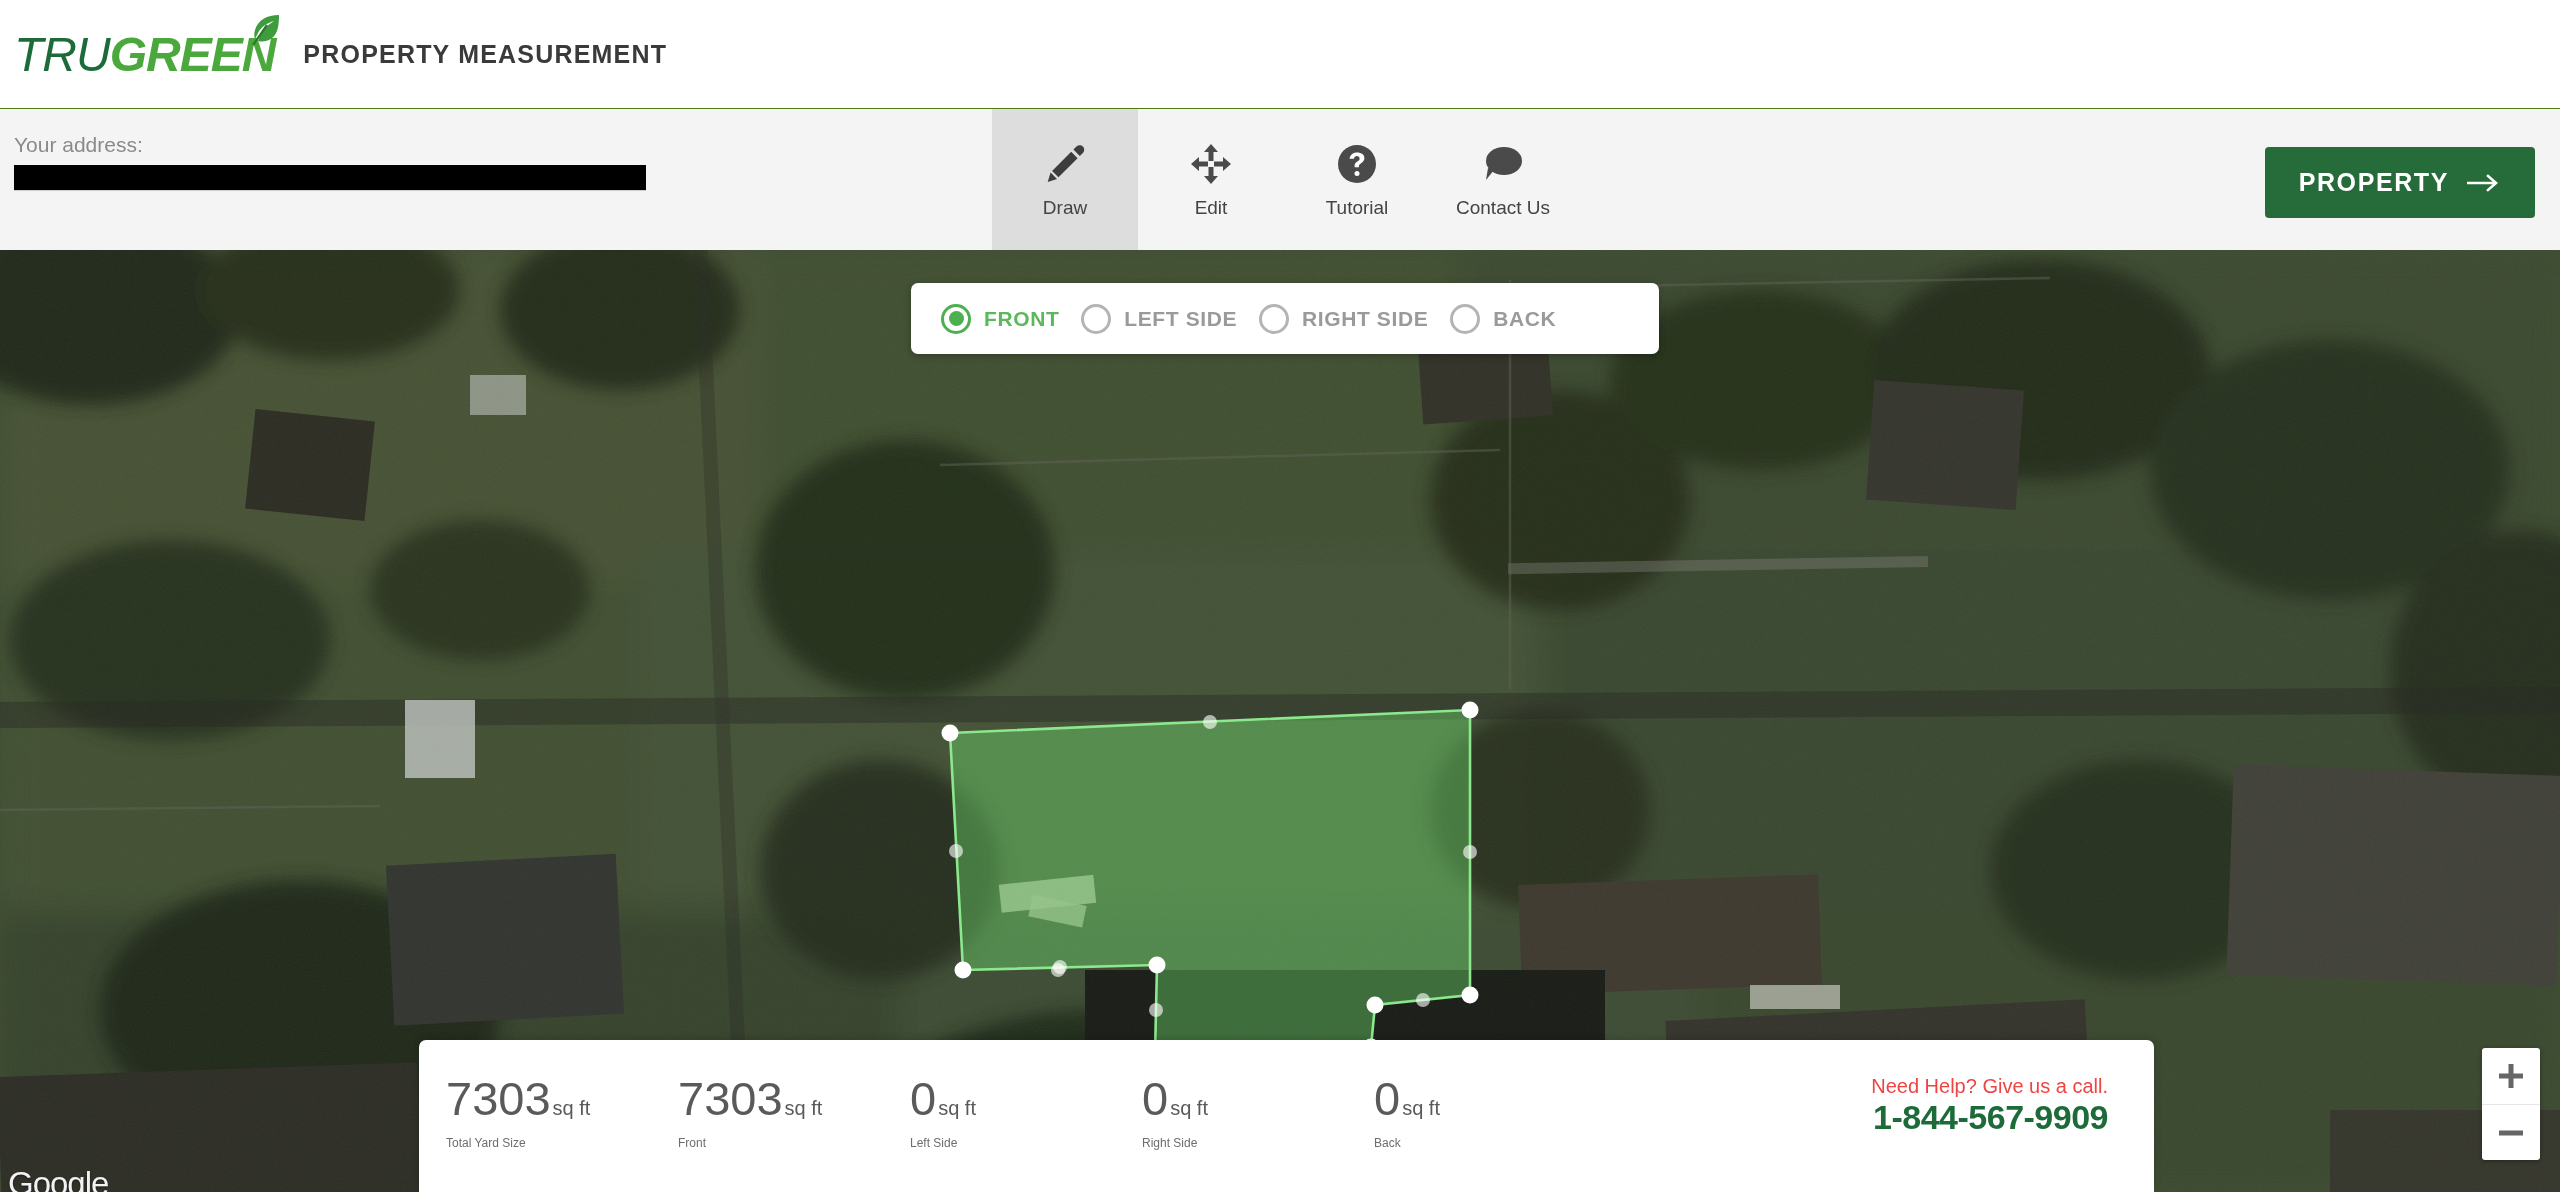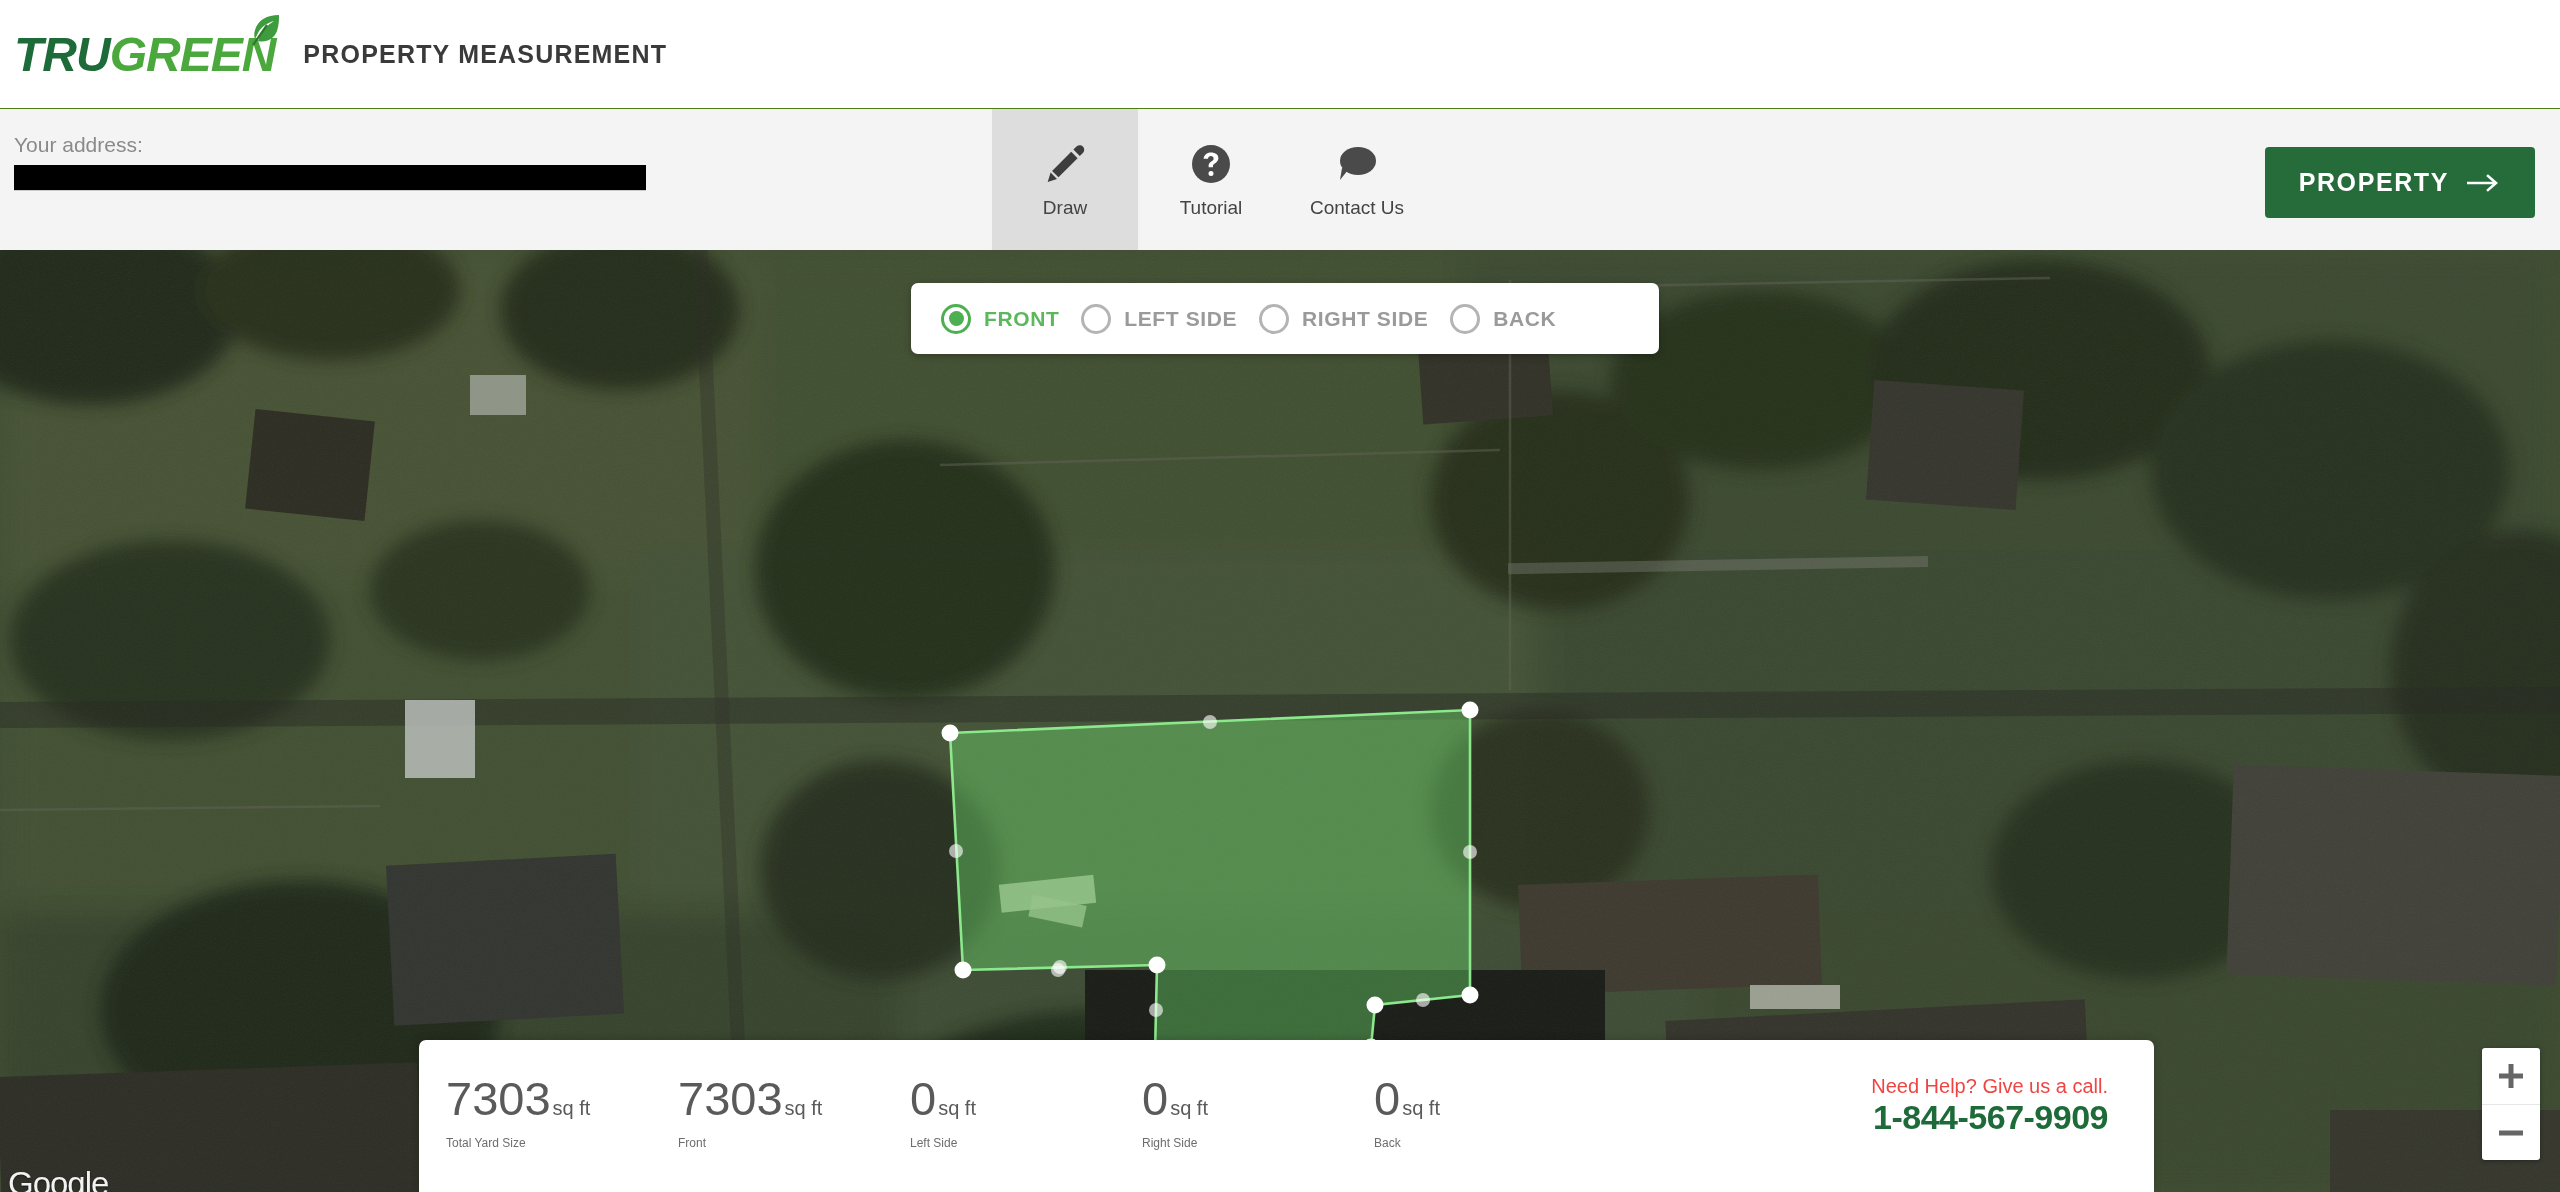--- a/index.html
+++ b/index.html
@@ -23,21 +23,21 @@
     padding-left: 14px;
   }
   .logo-wrap {
     display: flex;
     align-items: baseline;
     position: relative;
   }
   .logo-tru {
     font-family: "Liberation Sans", sans-serif;
     font-size: 48px;
-    font-weight: 700;
+    font-weight: 400;
     font-style: italic;
     color: #1e6b3a;
     letter-spacing: -1px;
   }
   .logo-green {
     font-family: "Liberation Sans", sans-serif;
     font-size: 48px;
     font-weight: 800;
     font-style: italic;
     color: #4aa83d;
@@ -315,20 +315,31 @@
       <span class="tool-icon">
         <svg width="44" height="44" viewBox="0 0 44 44">
           <path d="M33.5 4.5c1.8-1.8 4.6-1.8 6.4 0 1.8 1.8 1.8 4.6 0 6.4l-3.1 3.1-6.4-6.4 3.1-3.1z" fill="#3d3d3d"></path>
           <path d="M28.2 9.8l6.4 6.4L15.5 35.3l-6.4-6.4L28.2 9.8z" fill="#3d3d3d"></path>
           <path d="M7.6 30.6l6.4 6.4-9.3 2.9 2.9-9.3z" fill="#3d3d3d"></path>
         </svg>
       </span>
       <span class="tool-label">Draw</span>
     </div>
 
+    <div class="tool-tab">
+      <span class="tool-icon">
+        <svg width="44" height="44" viewBox="0 0 44 44">
+          <path d="M22 2l7 8h-4.5v9h-5V10H15l7-8z" fill="#4a4a4a"></path>
+          <path d="M22 42l-7-8h4.5v-9h5v9H29l-7 8z" fill="#4a4a4a"></path>
+          <path d="M2 22l8-7v4.5h9v5h-9V29l-8-7z" fill="#4a4a4a"></path>
+          <path d="M42 22l-8 7v-4.5h-9v-5h9V15l8 7z" fill="#4a4a4a"></path>
+        </svg>
+      </span>
+      <span class="tool-label">Edit</span>
+    </div>
 
     <div class="tool-tab">
       <span class="tool-icon">
         <svg width="42" height="42" viewBox="0 0 42 42">
           <circle cx="21" cy="21" r="19" fill="#4a4a4a"></circle>
           <path d="M21 9.5c-4.3 0-7 2.6-7.4 6.2h4.4c.2-1.7 1.3-2.7 2.9-2.7 1.6 0 2.7 1 2.7 2.4 0 1.3-.6 2-2.3 3.1-2 1.3-2.8 2.5-2.7 4.7v1h4.3v-.8c0-1.4.5-2.1 2.3-3.2 2.2-1.4 3.2-2.9 3.2-5.1 0-3.4-2.9-5.6-7.4-5.6z" fill="#ffffff"></path>
           <circle cx="21" cy="30.5" r="2.5" fill="#ffffff"></circle>
         </svg>
       </span>
       <span class="tool-label">Tutorial</span>

